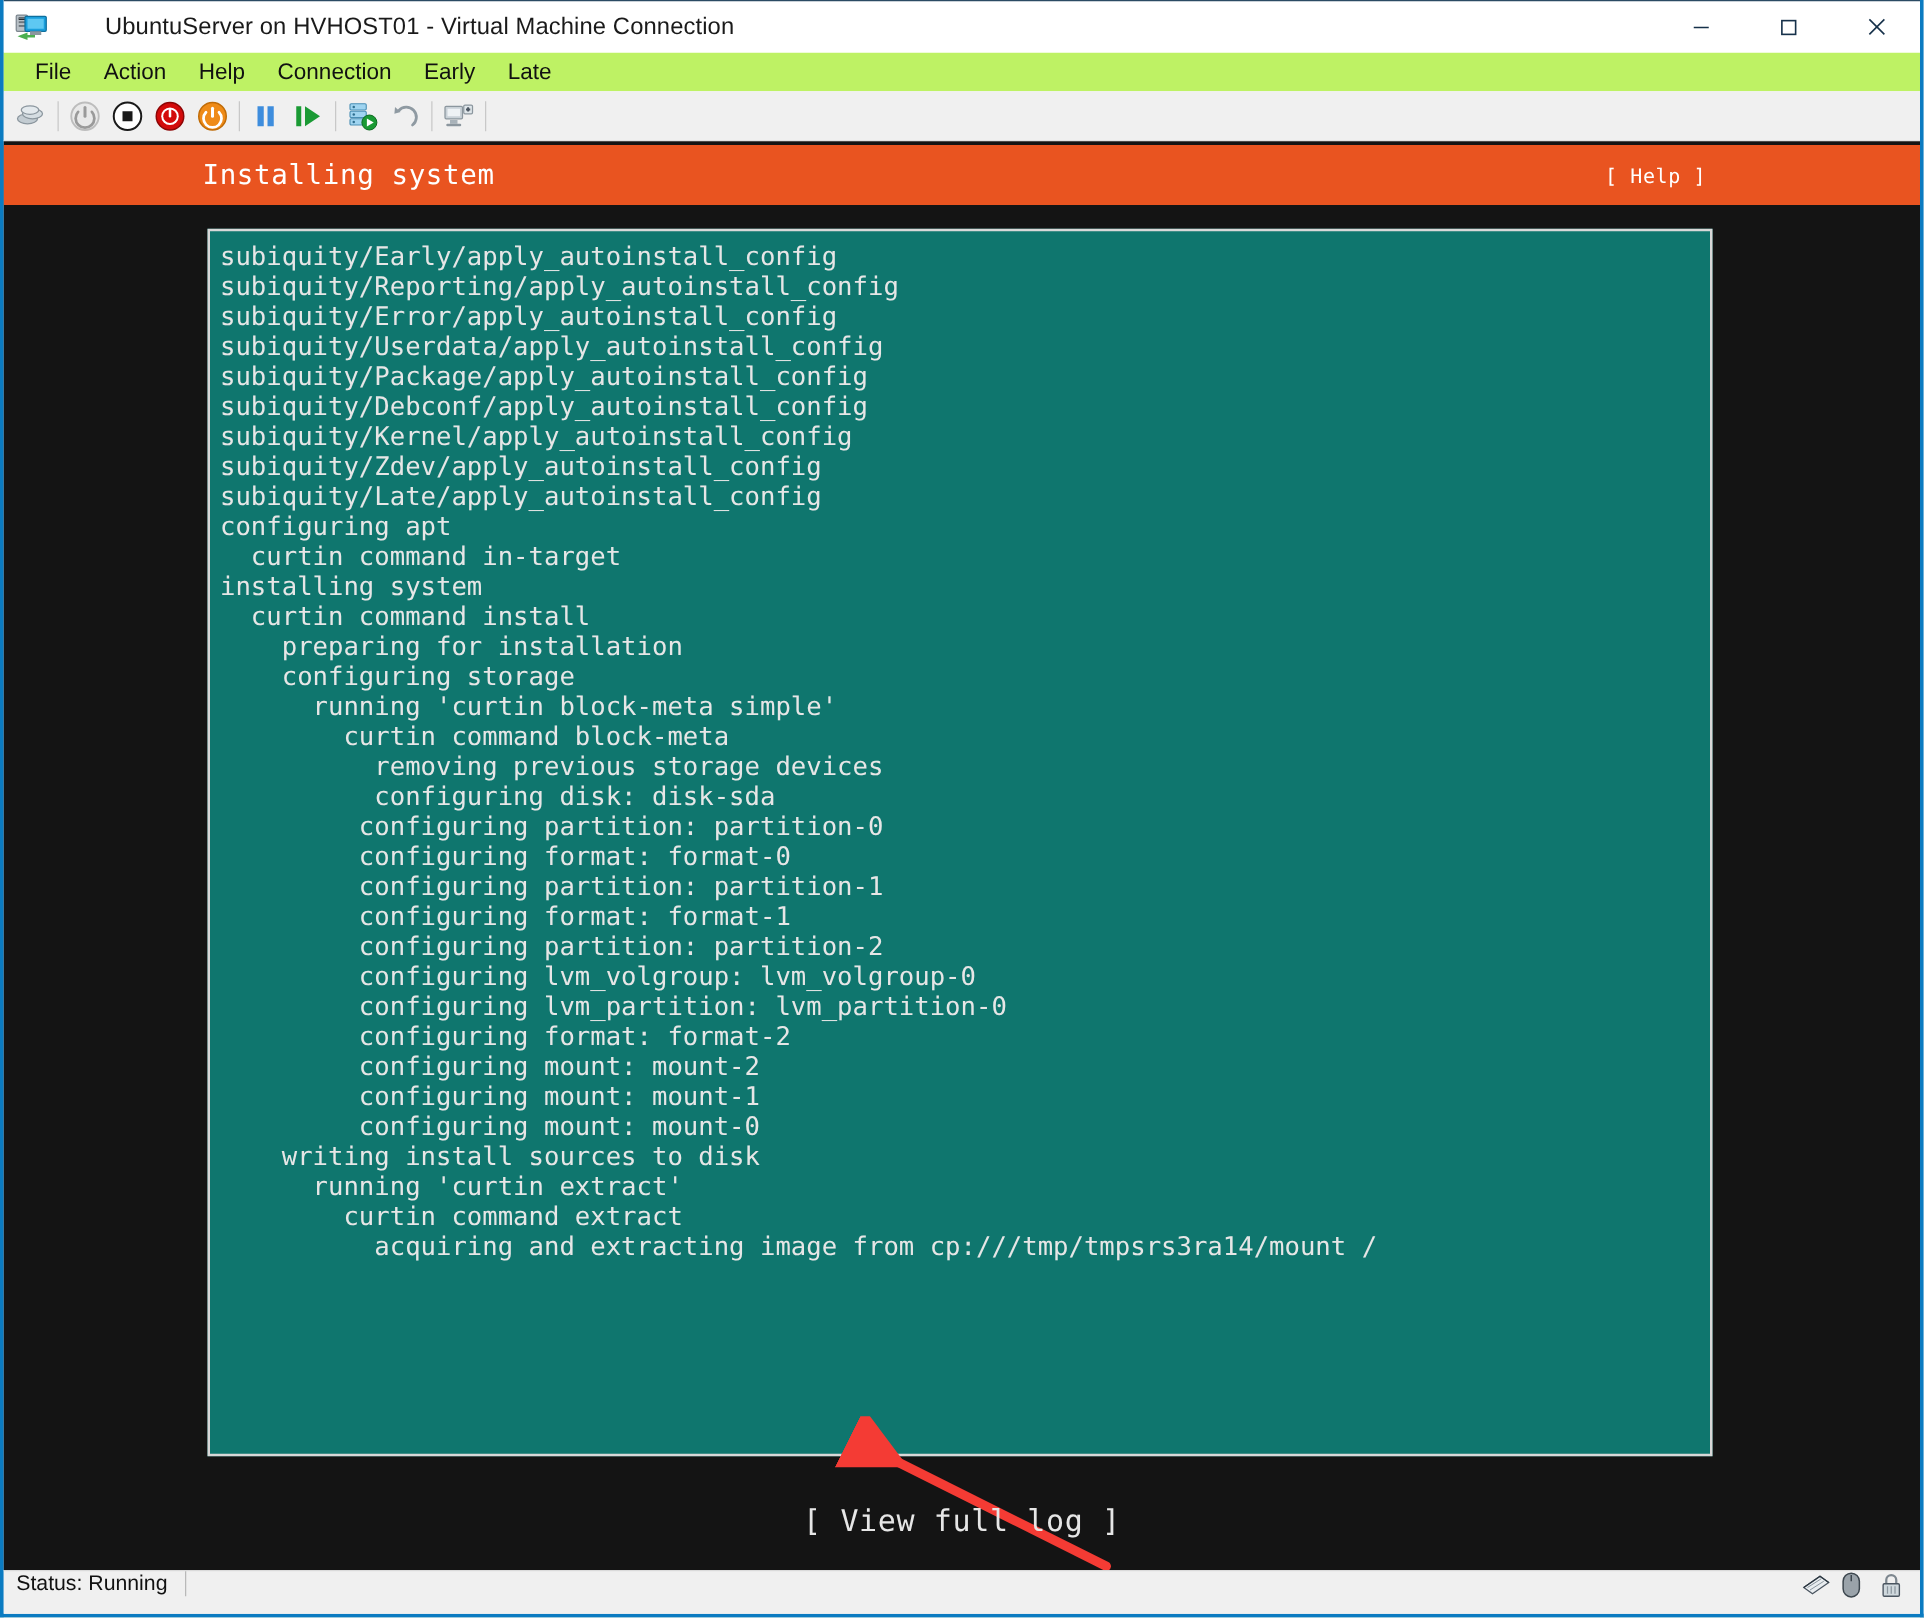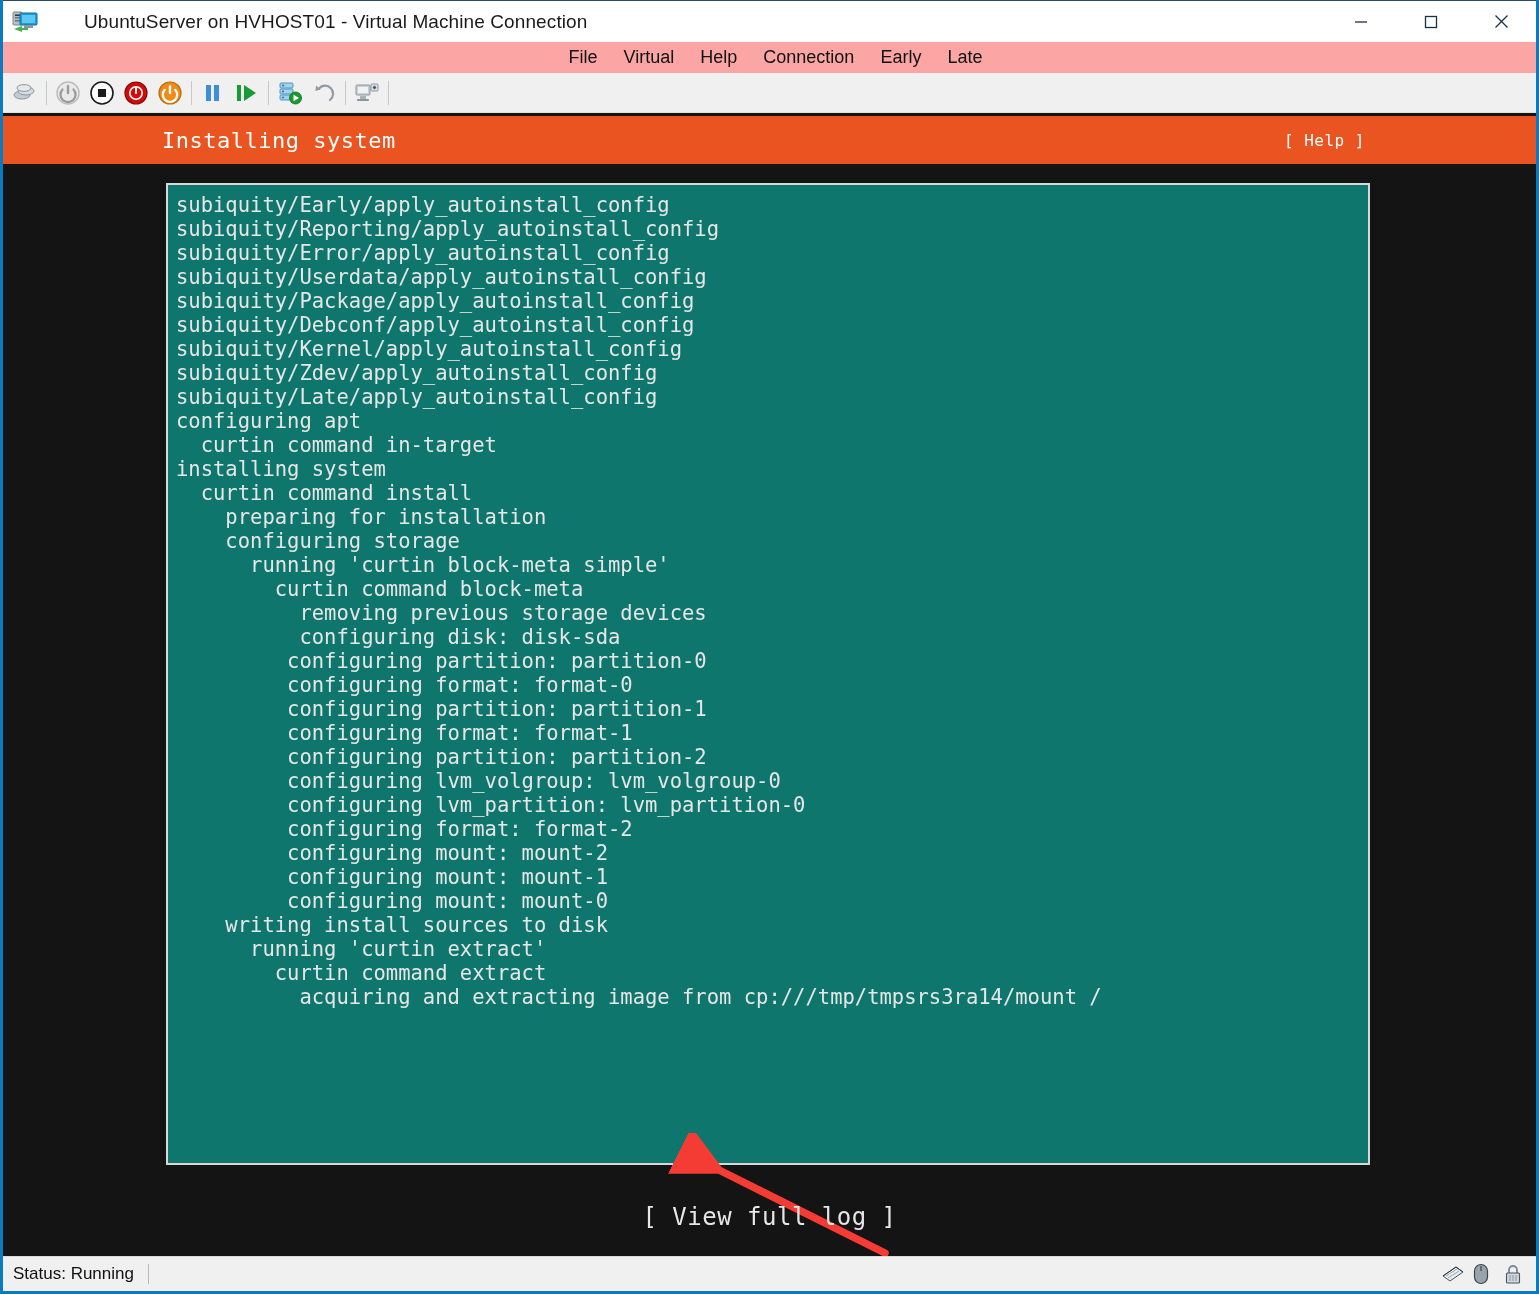--- a/index.html
+++ b/index.html
@@ -44,24 +44,23 @@
   }
   .win-btn {
     width: 70px; height: 41px;
     display: flex; align-items: center; justify-content: center;
     background: transparent;
   }
 
   
   .menubar {
     height: 31px;
-    background: #fca5a5;
+    background: #bef264;
     display: flex; align-items: center;
     padding-left: 12px;
-    justify-content: center;
   }
   .menu-item {
     font-size: 18px;
     color: #111;
     padding: 3px 13px;
     white-space: nowrap;
   }
 
   
   .toolbar {
@@ -146,21 +145,21 @@
     position: absolute;
     left: 660px; top: 1020px;
     width: 240px; height: 130px;
     pointer-events: none;
   }
 
   
   .statusbar {
     height: 34px;
     background: #f0f0f0;
-    display: flex; align-items: center;
+    display: flex; align-items: flex-start;
     position: relative;
     border-top: 1px solid #dadada;
   }
   .status-text {
     font-size: 17px;
     color: #111;
     margin-left: 10px;
     padding-right: 14px;
   }
   .status-divider {
@@ -208,21 +207,21 @@
         <svg width="15" height="15" viewBox="0 0 15 15">
             <line x1="1.5" y1="1.5" x2="13.5" y2="13.5" stroke="#16314a" stroke-width="1.3"></line>
             <line x1="13.5" y1="1.5" x2="1.5" y2="13.5" stroke="#16314a" stroke-width="1.3"></line>
           </svg>
       </div>
     </div>
   </div>
 
   <div class="menubar">
     <div class="menu-item">File</div>
-    <div class="menu-item">Virtual</div>
+    <div class="menu-item">Action</div>
     <div class="menu-item">Help</div>
     <div class="menu-item">Connection</div>
     <div class="menu-item">Early</div>
     <div class="menu-item">Late</div>
   </div>
 
   <div class="toolbar">
 
     <div class="tb-btn">
       <svg width="26" height="22" viewBox="0 0 26 22">

